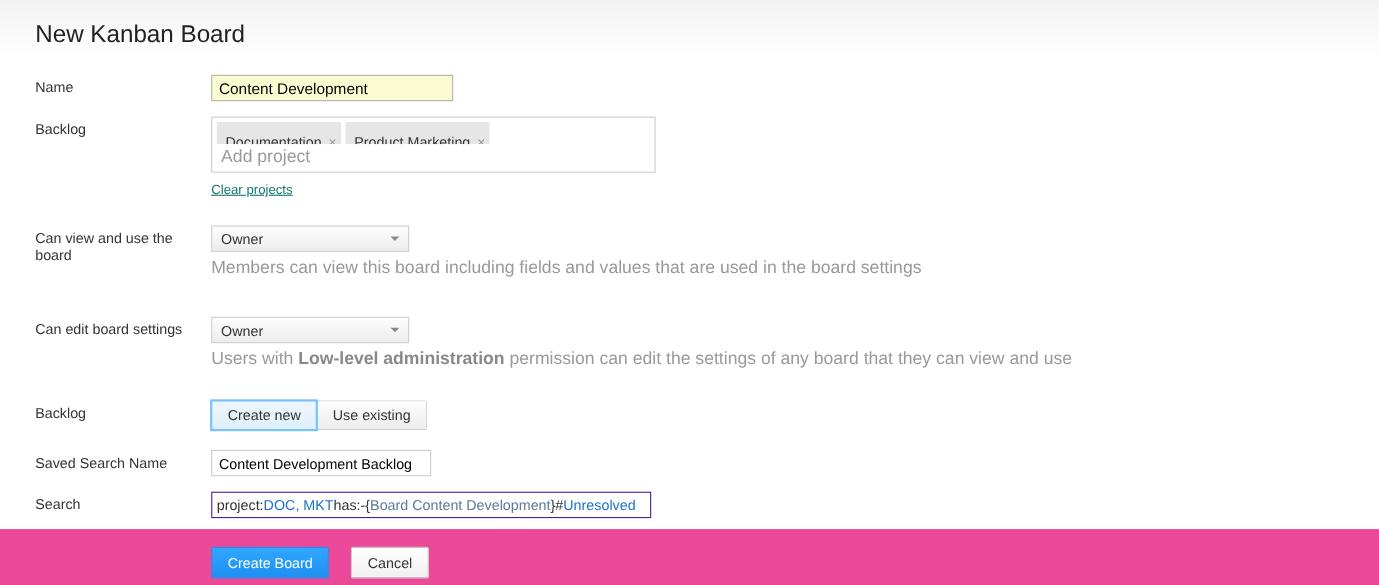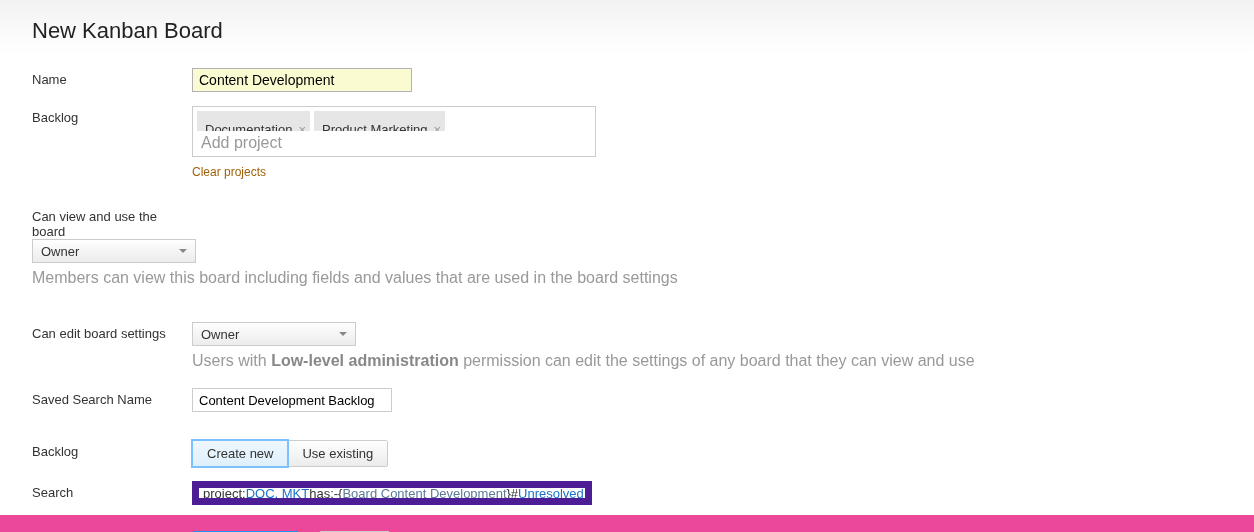--- a/index.html
+++ b/index.html
@@ -75,28 +75,29 @@
     .tag-input {
       width: 100%;
       border: none;
       outline: none;
       font-size: 16px;
       padding: 3px 4px 0 4px;
       color: #333;
     }
     .tag-input::placeholder { color: #999; }
     .link {
-      color: #a16207;
+      color: #0f766e;
       font-size: 12px;
       cursor: pointer;
       display: inline-block;
       margin-top: 8px;
+      text-decoration: underline;
     }
     .select {
-      width: 164px;
+      width: 180px;
       height: 24px;
       border: 1px solid #ccc;
       background: linear-gradient(to bottom, #fefefe, #ececec);
       display: flex;
       align-items: center;
       justify-content: space-between;
       padding: 0 8px;
       cursor: pointer;
       font-size: 13px;
       color: #333;
@@ -137,21 +138,21 @@
     .text-input {
       width: 200px;
       height: 24px;
       border: 1px solid #ccc;
       padding: 0 6px;
       font-size: 13px;
     }
     .query-box {
       width: 400px;
       height: 24px;
-      border: 7px solid #4c1d95;
+      border: 1px solid #4c1d95;
       padding: 2px 4px;
       font-size: 13px;
       white-space: nowrap;
       overflow: hidden;
       display: flex;
       align-items: center;
     }
     .q-plain { color: #333; }
     .q-val { color: #1a73c9; }
     .q-braced { color: #5b7a99; }
@@ -213,21 +214,21 @@
             <span>Product Marketing</span>
             <span class="tag-x">×</span>
           </span>
         </div>
         <input class="tag-input" placeholder="Add project" style="">
       </div>
       <span class="link">Clear projects</span>
     </div>
   </div>
 
-  <div class="row" style="margin-top:26px;flex-direction:column;">
+  <div class="row" style="margin-top:26px;">
     <div class="label-col">Can view and use the board</div>
     <div class="field-col">
       <div class="select">
         <span>Owner</span>
         <span class="select-caret"></span>
       </div>
       <div class="hint">Members can view this board including fields and values that are used in the board settings</div>
     </div>
   </div>
 
@@ -237,34 +238,34 @@
       <div class="select">
         <span>Owner</span>
         <span class="select-caret"></span>
       </div>
       <div class="hint">
         <span>Users with </span><strong>Low-level administration</strong><span> permission can edit the settings of any board that they can view and use</span>
       </div>
     </div>
   </div>
 
-  <div class="row" style="margin-top:18px;">
-    <div class="label-col">Saved Search Name</div>
-    <div class="field-col">
-      <input class="text-input" value="Content Development Backlog" style="">
-    </div>
-  </div>
-
   <div class="row" style="margin-top:28px;">
     <div class="label-col">Backlog</div>
     <div class="field-col">
       <div class="seg-group">
         <button class="seg active">Create new</button>
         <button class="seg">Use existing</button>
       </div>
+    </div>
+  </div>
+
+  <div class="row" style="margin-top:18px;">
+    <div class="label-col">Saved Search Name</div>
+    <div class="field-col">
+      <input class="text-input" value="Content Development Backlog" style="">
     </div>
   </div>
 
   <div class="row" style="margin-top:14px;">
     <div class="label-col">Search</div>
     <div class="field-col">
       <div class="query-box">
         <span class="q-plain">project: </span>
           <span class="q-val">DOC, MKT</span>
           <span class="q-plain"> has: </span>

